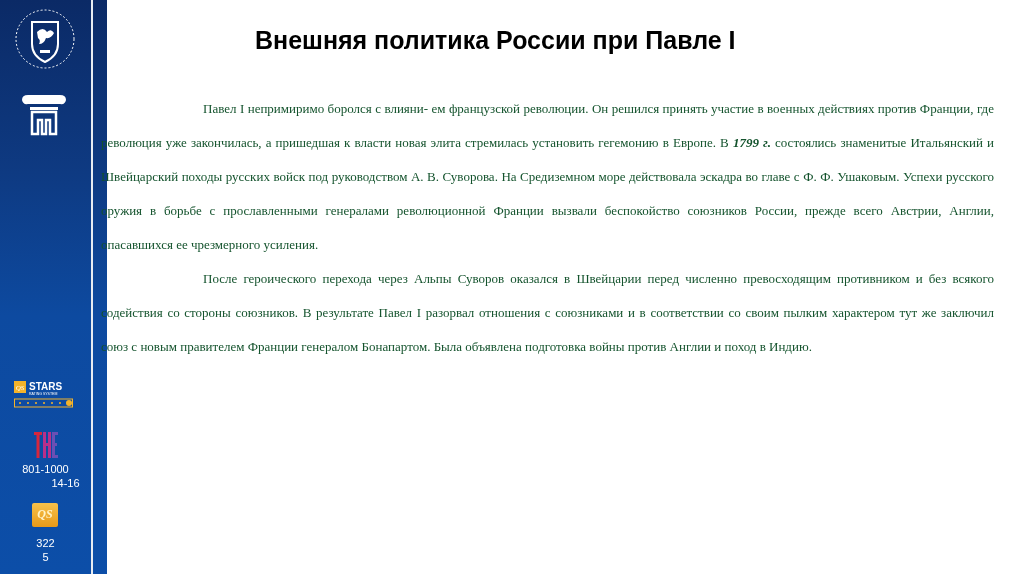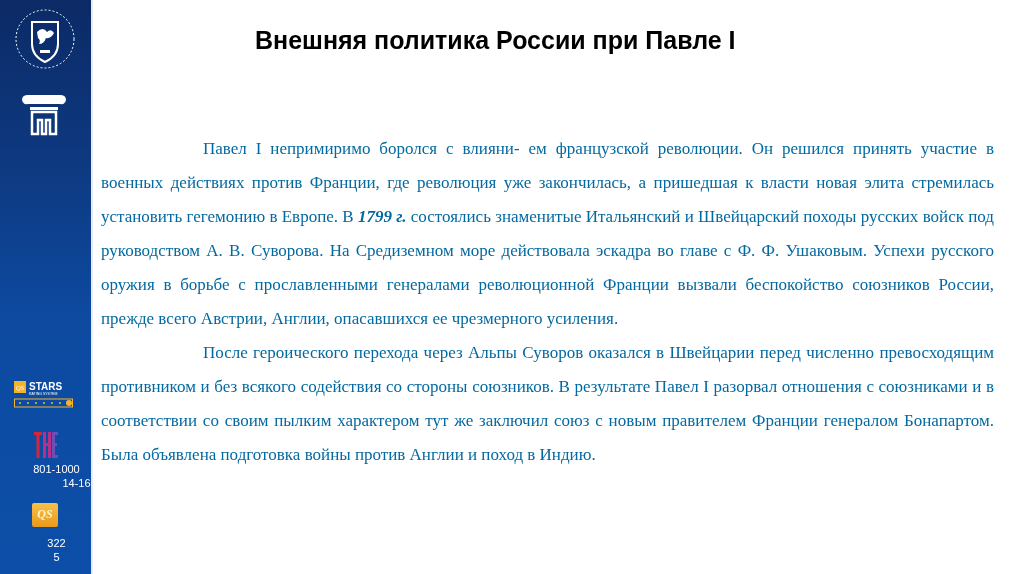--- a/index.html
+++ b/index.html
@@ -1,29 +1,29 @@
 <!DOCTYPE html>
 <html><head>
 <meta charset="utf-8">
 <style>
   html, body { margin:0; padding:0; }
   body { width:1024px; height:574px; overflow:hidden; background:#ffffff; position:relative; font-family:"Liberation Serif", serif; }
   .sidebar { position:absolute; left:0; top:0; width:91px; height:574px;
-    background:linear-gradient(to bottom, #0b2a66 0%, #0e3a82 30%, #0d4aa0 55%, #0c4ea8 100%); }
+    background:linear-gradient(to bottom, #0b2a66 0%, #0e3a82 30%, #0d4aa0 55%, #0c4ea8 100%);padding-left:16px; }
   .sidebar-edge { position:absolute; left:91px; top:0; width:2px; height:574px; background:#e8ecf2; }
   .emblem { position:absolute; left:12px; top:8px; width:66px; height:62px; }
   .column-logo { position:absolute; left:18px; top:94px; width:52px; height:44px; }
   .qs-stars { position:absolute; left:14px; top:380px; width:62px; height:30px; }
   .the-logo { position:absolute; left:34px; top:432px; width:24px; height:26px; }
-  .side-text { position:absolute; left:11px; width:91px; text-align:center; color:#ffffff; font-family:"Liberation Sans", sans-serif; font-size:11px; line-height:13px; }
+  .side-text { position:absolute; left:0; width:91px; text-align:center; color:#ffffff; font-family:"Liberation Sans", sans-serif; font-size:11px; line-height:13px; }
   .qs-badge { position:absolute; left:32px; top:503px; width:26px; height:24px; border-radius:2px;
     background:linear-gradient(to bottom, #f7c14a, #e89a1a); }
   .qs-badge span { display:block; text-align:center; color:#fff3c8; font-family:"Liberation Serif", serif; font-style:italic; font-weight:bold; font-size:12px; line-height:22px; }
   .title { position:absolute; left:255px; top:26px; font-weight:bold; font-size:25px; color:#000; font-family:Liberation Sans, sans-serif; white-space:nowrap; }
-  .content { position:absolute; left:101px; top:92px; width:893px; font-size:17px; line-height:34px; color:#0369a1; text-align:justify;margin-top:40px; }
+  .content { position:absolute; left:101px; top:92px; width:893px; font-size:13px; line-height:34px; color:#14532d; text-align:justify; }
   .content p { margin:0; text-indent:102px; }
   .content b i { font-weight:bold; font-style:italic; }
 </style>
 </head>
 <body>
 
 <div class="sidebar">
   <svg class="emblem" viewBox="0 0 66 62">
     <circle cx="33" cy="31" r="29" fill="none" stroke="#ffffff" stroke-width="1" stroke-dasharray="2 2"></circle>
     <path d="M20 14 h26 v22 q0 12 -13 18 q-13 -6 -13 -18 z" fill="none" stroke="#ffffff" stroke-width="2"></path>

